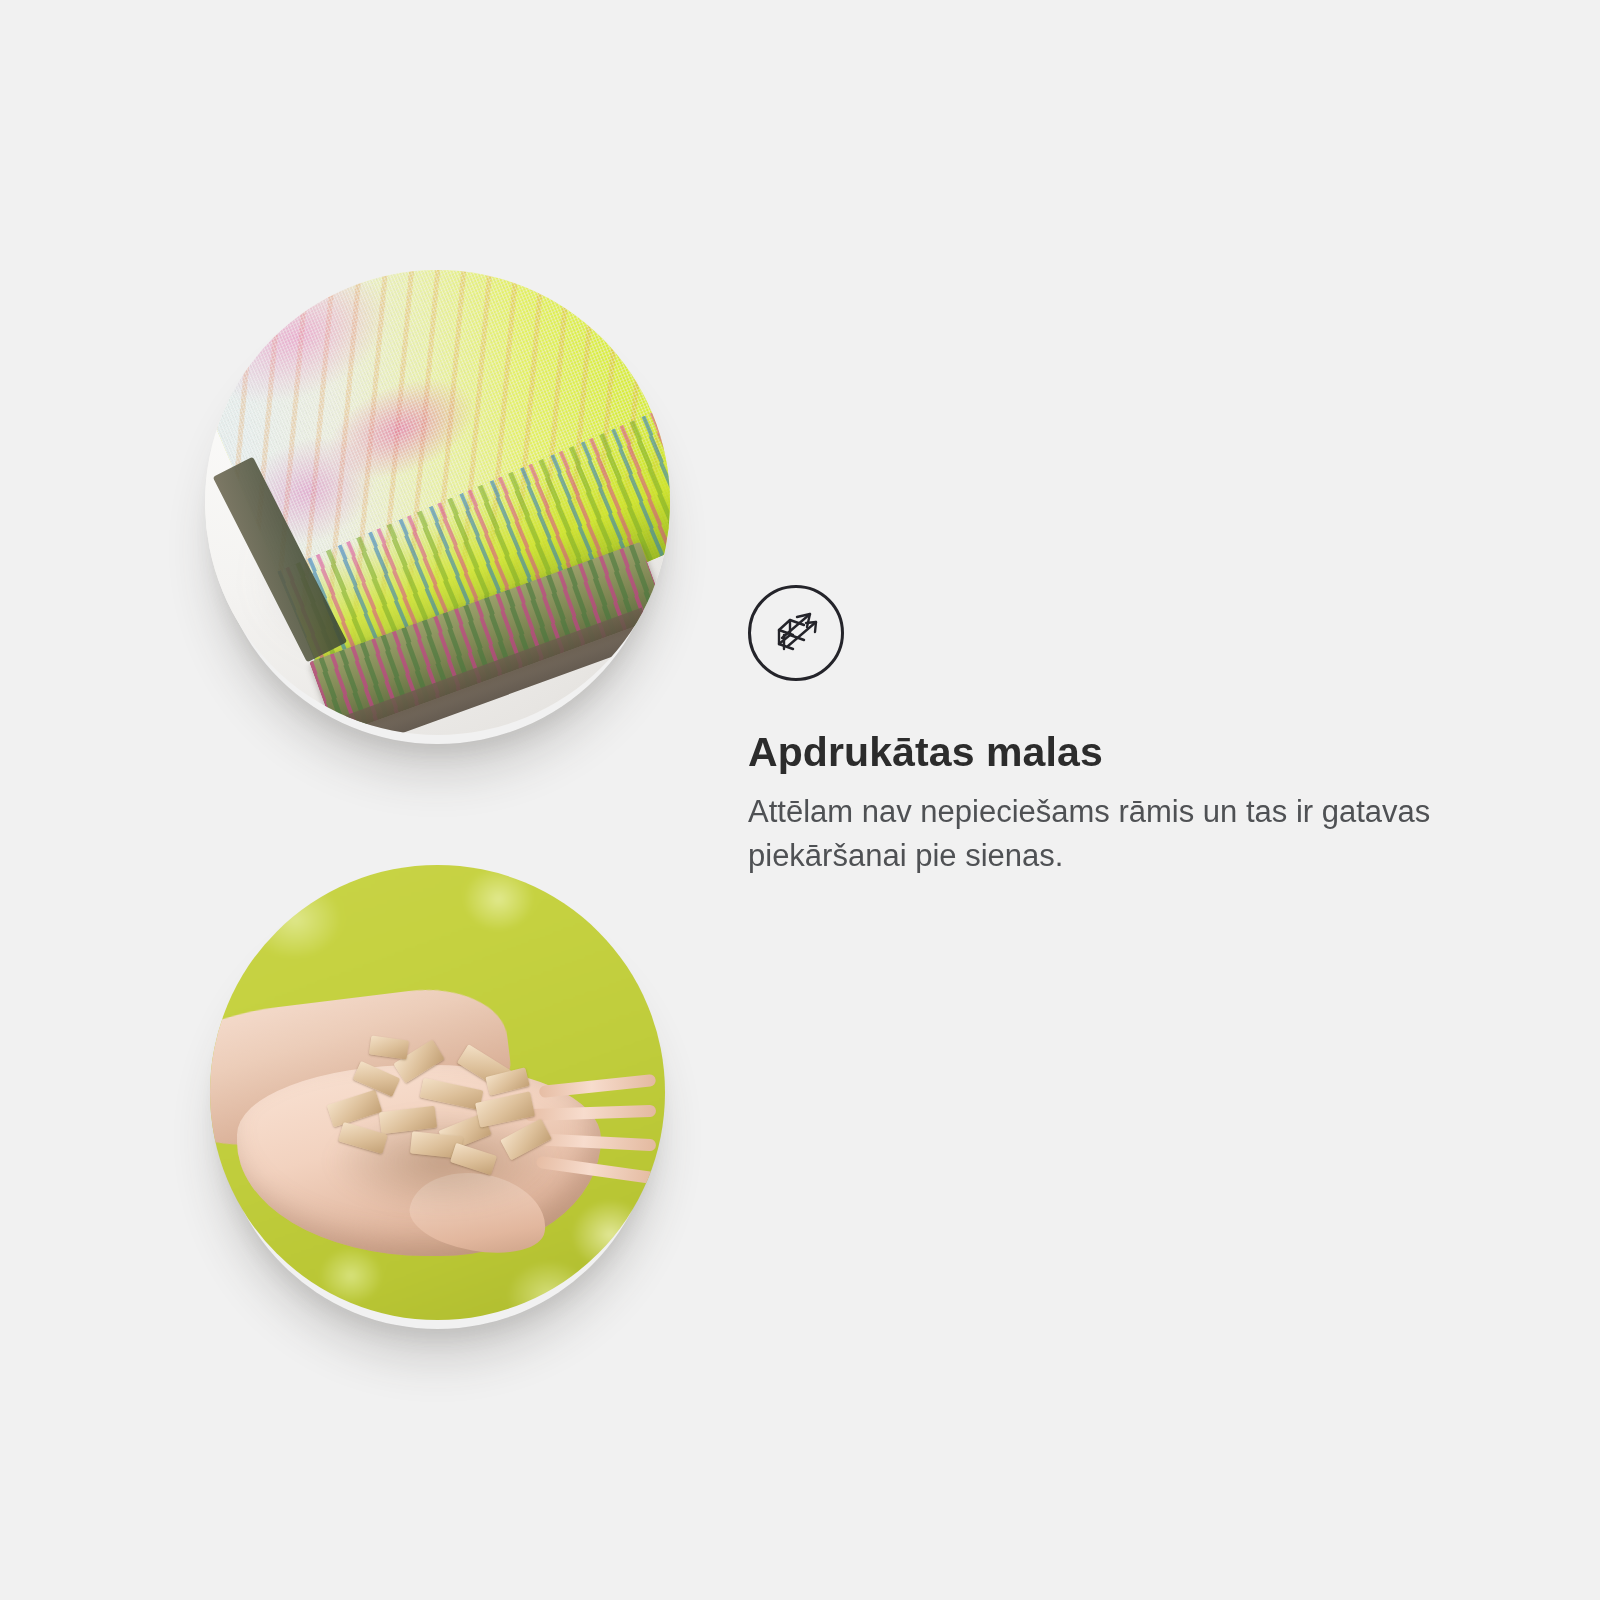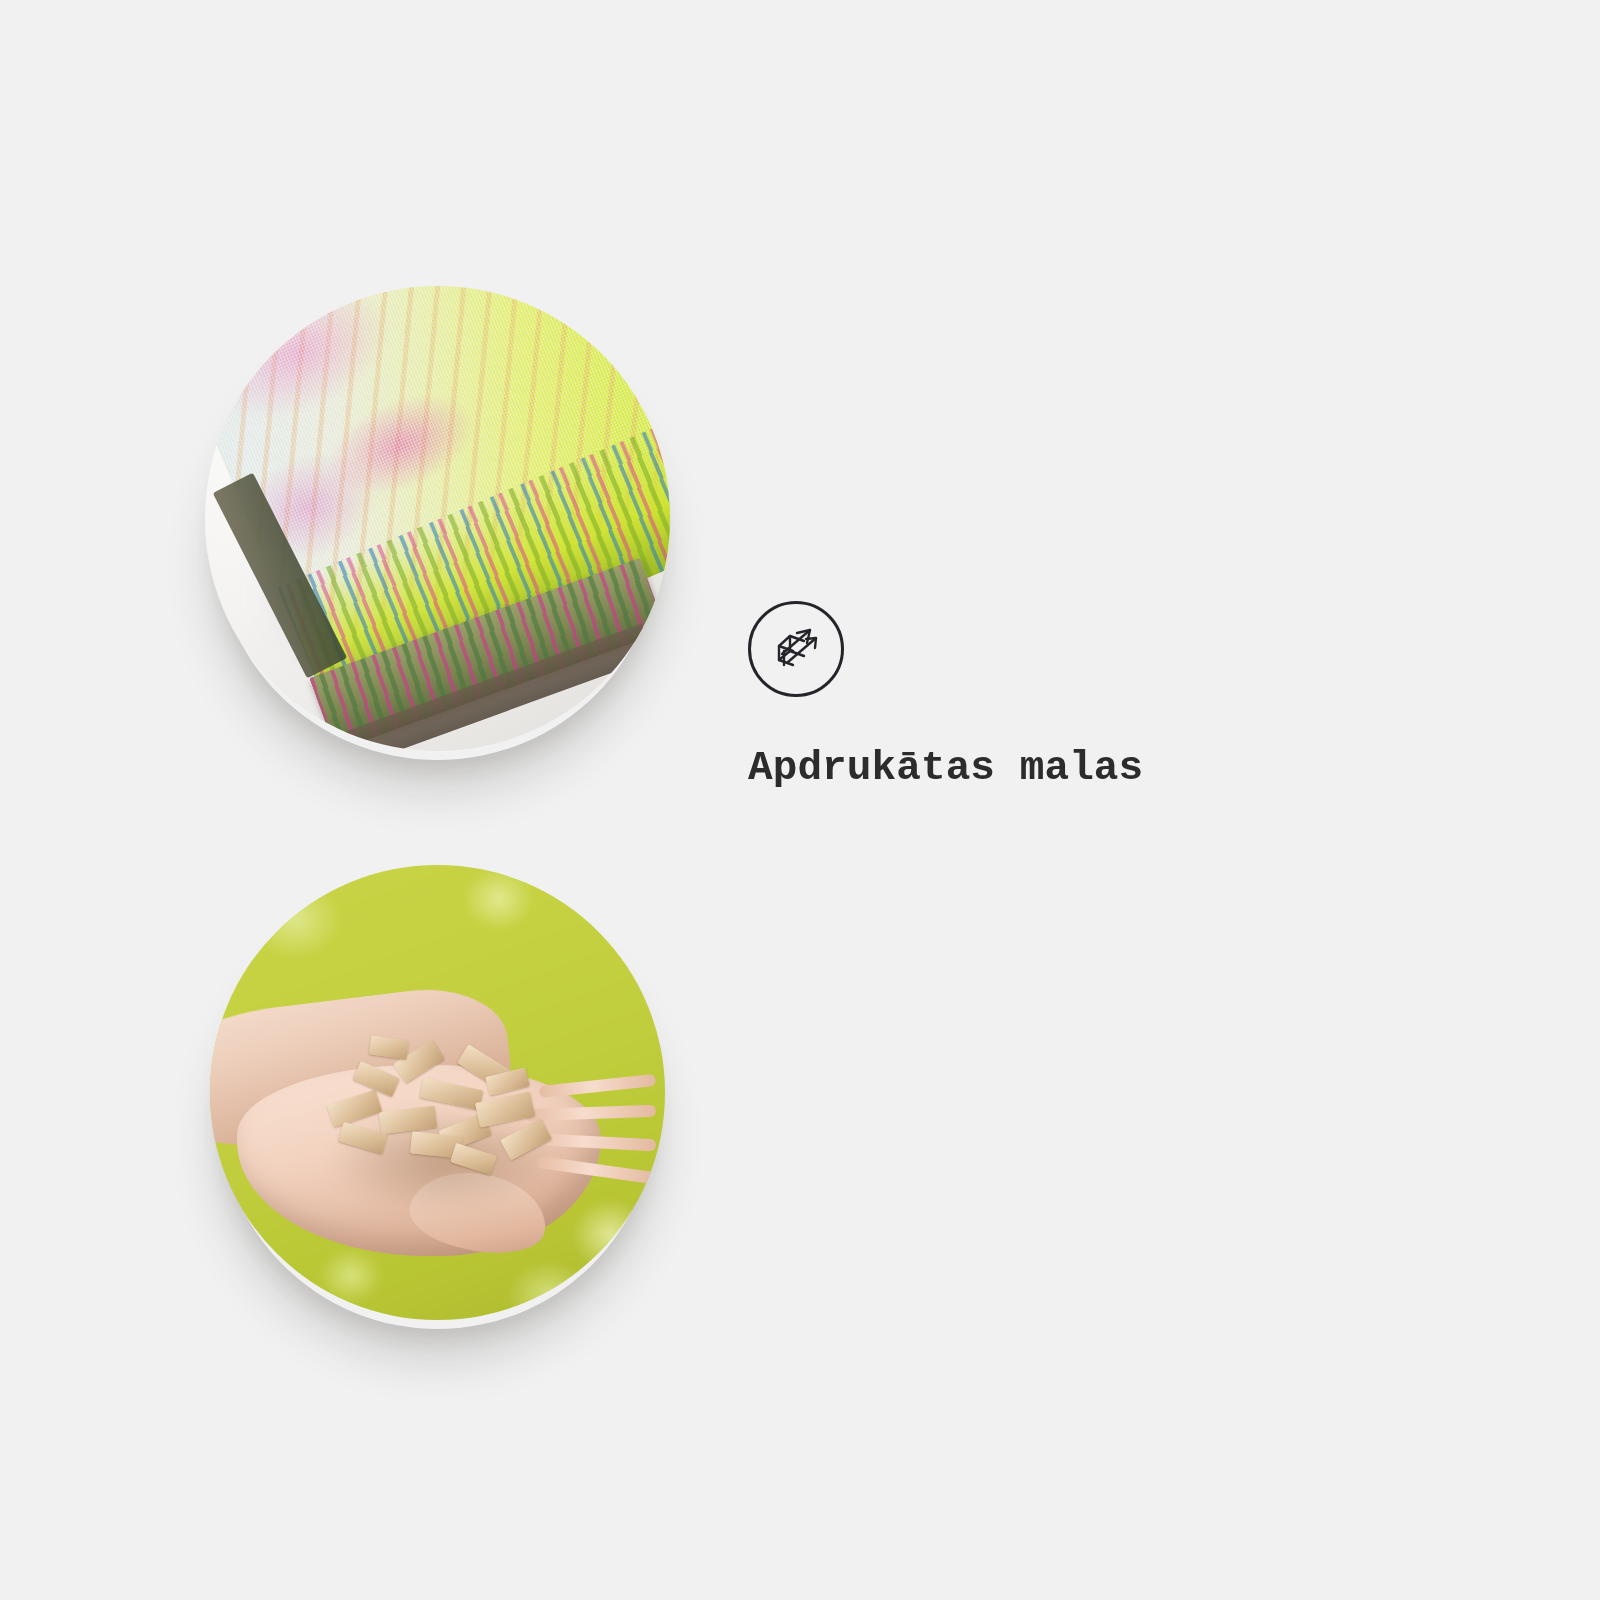--- a/index.html
+++ b/index.html
@@ -7,21 +7,21 @@
     width:1600px;height:1600px;
     background:#f1f1f1;
     font-family:"Liberation Sans","DejaVu Sans",sans-serif;
     overflow:hidden;
     position:relative;
   }
 
   .feature-list{position:absolute;inset:0;}
 
   .feature-row{position:absolute;left:0;width:1600px;}
-  .row-1{top:256px;height:560px;font-family:Liberation Mono, monospace;}
+  .row-1{top:240px;height:560px;}
   .row-2{top:830px;height:560px;}
 
   
   .media-wrap{position:absolute;}
   .media-1{left:205px;top:30px;width:465px;height:465px;}
   .media-2{left:210px;top:35px;width:455px;height:455px;}
 
   .media-shadow{
     position:absolute;left:2%;top:6%;width:96%;height:96%;
     border-radius:50%;
@@ -235,20 +235,21 @@
           <path d="M13 41 L27 46"></path>
           <path d="M13 27 L27 32"></path>
           <path d="M18 32 L18 46"></path>
           <path d="M16 35 L44 11"></path>
           <path d="M22 43 L50 19"></path>
           <path d="M31 14 L44 11 L41 24"></path>
           <path d="M40 20 L50 19 L49 29"></path>
         </svg>
       </div>
       <h2 class="feature-title">Apdrukātas malas</h2>
+      <p class="feature-desc">Attēlam nav nepieciešams rāmis un tas ir gatavas piekāršanai pie sienas.</p>
     </div>
   </section>
 
   <section class="feature-row row-2">
 
     <div class="media-wrap media-2">
       <div class="media-shadow"></div>
       <div class="media-circle">
         <div class="eco-photo">
           <div class="field"></div>

